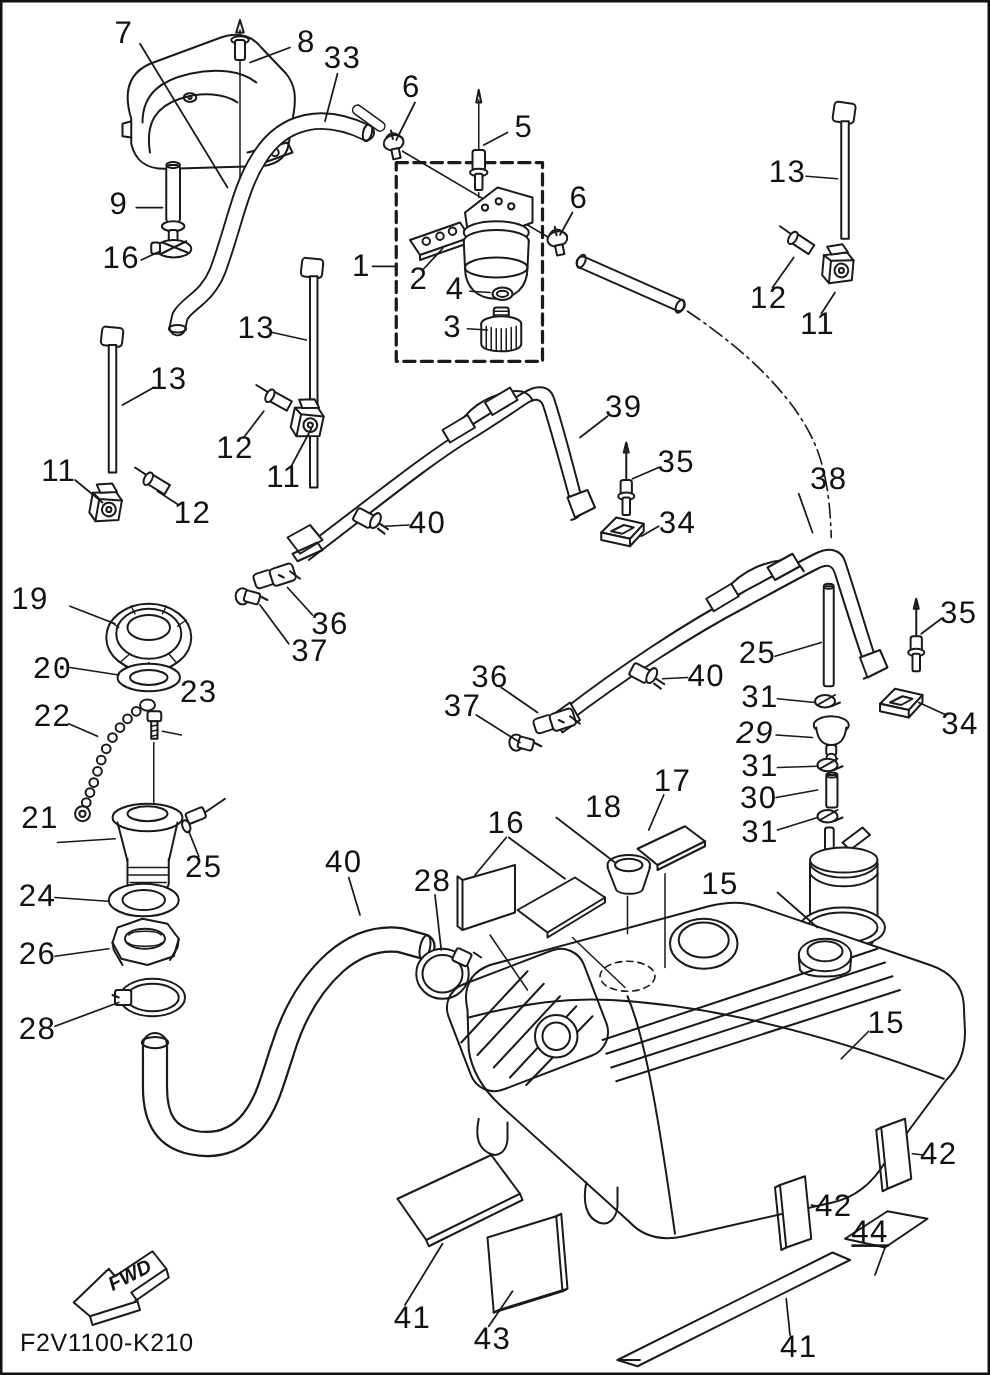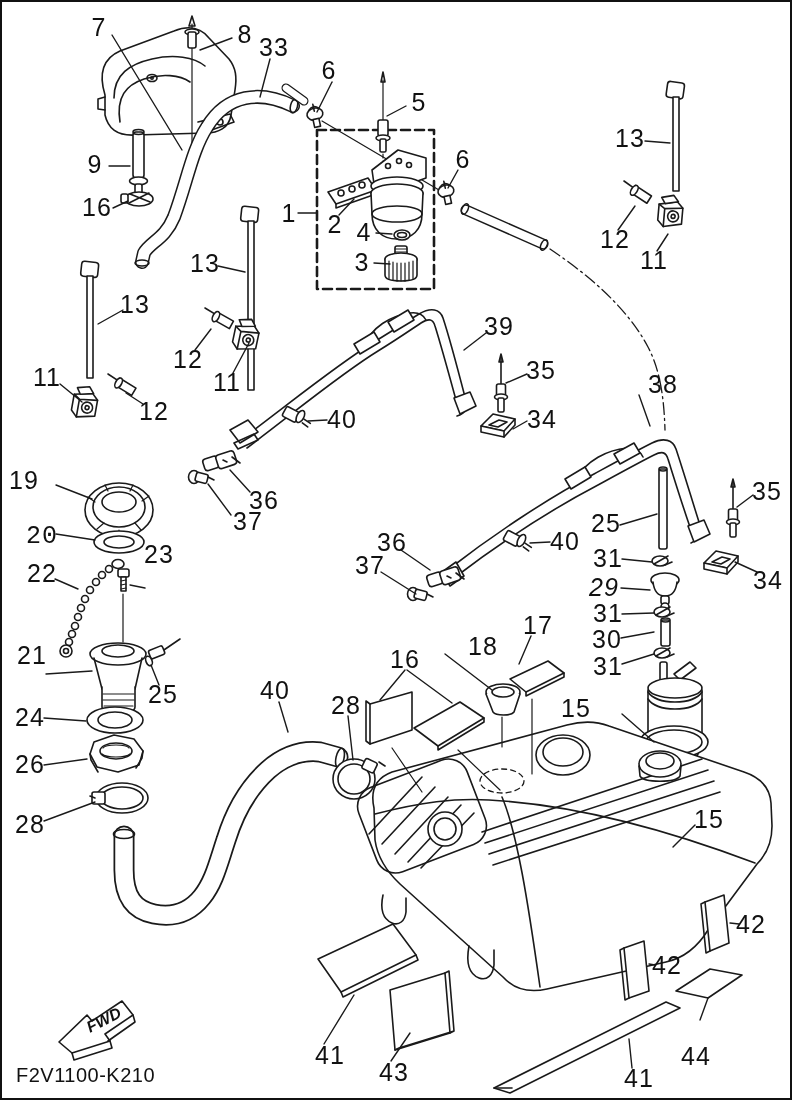--- a/index.html
+++ b/index.html
@@ -567,21 +567,21 @@
       <div class="callout" style="left: 161px; top: 692px;">25</div>
       <div class="callout" style="left: 574px; top: 706px;">15</div>
       <div class="callout" style="left: 273px; top: 688px;">40</div>
       <div class="callout" style="left: 344px; top: 703px;">28</div>
       <div class="callout" style="left: 28px; top: 715px;">24</div>
       <div class="callout" style="left: 28px; top: 762px;">26</div>
       <div class="callout" style="left: 707px; top: 817px;">15</div>
       <div class="callout" style="left: 28px; top: 822px;">28</div>
       <div class="callout" style="left: 749px; top: 922px;">42</div>
       <div class="callout" style="left: 665px; top: 963px;">42</div>
-      <div class="callout" style="left: 694px; top: 1054px;">44</div>
+      <div class="callout" style="left: 694px; top: 984px; text-decoration: underline;">44</div>
       <div class="callout" style="left: 328px; top: 1053px;">41</div>
       <div class="callout" style="left: 392px; top: 1070px;">43</div>
       <div class="callout" style="left: 637px; top: 1076px;">41</div>
     </div>
 
 <div class="part-code">F2V1100-K210</div>
 
 </div>
 
 </body></html>

